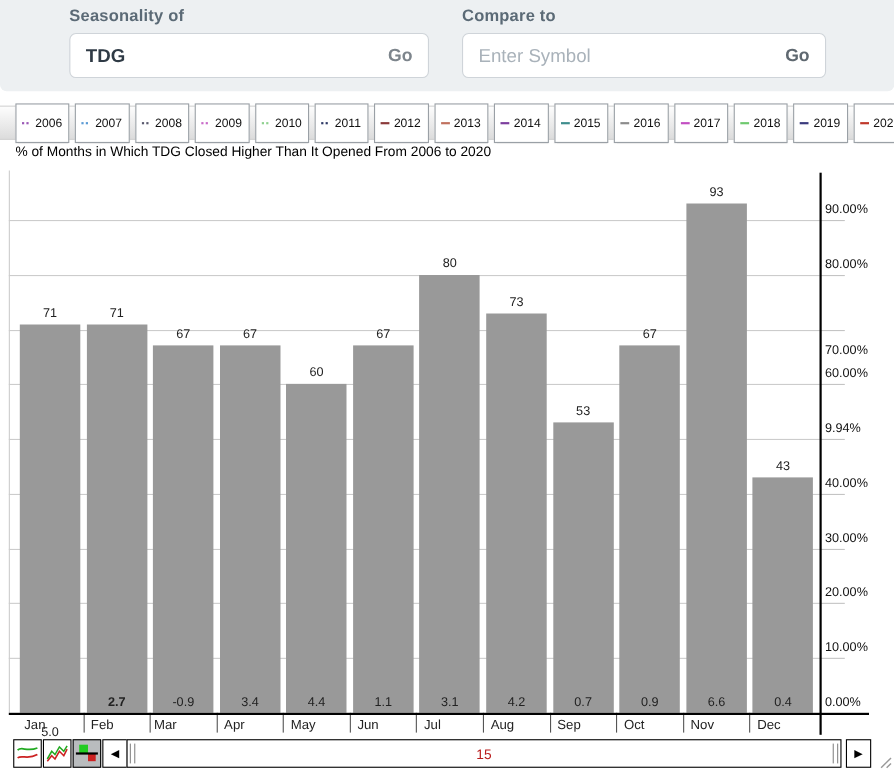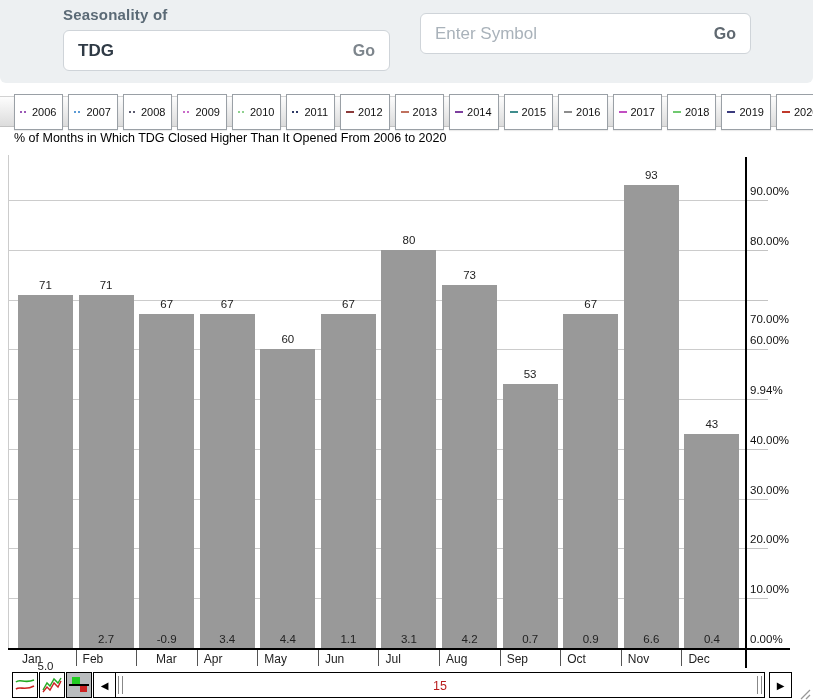--- a/index.html
+++ b/index.html
@@ -73,20 +73,21 @@
 
   <div class="header">
     <div class="field-group fg-1">
       <div class="field-label">Seasonality of</div>
       <div class="input-wrap">
         <input type="text" value="TDG" style="">
         <span class="go-btn">Go</span>
       </div>
     </div>
     <div class="field-group fg-2">
+      <div class="field-label">Compare to</div>
       <div class="input-wrap">
         <input type="text" placeholder="Enter Symbol" style="">
         <span class="go-btn">Go</span>
       </div>
     </div>
   </div>
 
   <div class="legendbar" id="legendbar">
       <div class="year-chip">
         <span class="marker dots">
@@ -217,27 +218,27 @@
       <div class="ylabel" style="left: 750px; top: 234.76px;">80.00%</div>
       <div class="gridline" style="left: 8px; top: 199.98px; width: 737px;"></div>
       <div class="ytick" style="left: 745px; top: 199.98px; width: 23px;"></div>
       <div class="ylabel" style="left: 750px; top: 184.98px;">90.00%</div>
       <div class="bar" style="left: 18px; top: 294.562px; width: 55px; height: 353.438px; background: rgb(153, 153, 153);"></div>
       <div class="bar-top-label" style="left: 18px; top: 278.562px; width: 55px;">71</div>
       <div class="bar-bottom-label" style="left: 18px; top: 660px; width: 55px;">5.0</div>
       <div class="month-label" style="left: 22px; top: 652px;">Jan</div>
       <div class="bar" style="left: 78.58px; top: 294.562px; width: 55px; height: 353.438px; background: rgb(153, 153, 153);"></div>
       <div class="bar-top-label" style="left: 78.58px; top: 278.562px; width: 55px;">71</div>
-      <div class="bar-bottom-label" style="left: 78.58px; top: 633px; width: 55px;">2.7</div>
+      <div class="bar-bottom-label" style="left: 78.58px; top: 633px; width: 55px; font-weight: bold;">2.7</div>
       <div class="month-label" style="left: 82.58px; top: 652px;">Feb</div>
       <div class="month-tick" style="left: 75.58px; top: 648px; height: 18px;"></div>
       <div class="bar" style="left: 139.16px; top: 314.474px; width: 55px; height: 333.526px; background: rgb(153, 153, 153);"></div>
       <div class="bar-top-label" style="left: 139.16px; top: 298.474px; width: 55px;">67</div>
       <div class="bar-bottom-label" style="left: 139.16px; top: 633px; width: 55px;">-0.9</div>
-      <div class="month-label" style="left: 156px; top: 652px;">Mar</div>
+      <div class="month-label" style="left: 140px; top: 652px;">Mar</div>
       <div class="month-tick" style="left: 136.16px; top: 648px; height: 18px;"></div>
       <div class="bar" style="left: 199.74px; top: 314.474px; width: 55px; height: 333.526px; background: rgb(153, 153, 153);"></div>
       <div class="bar-top-label" style="left: 199.74px; top: 298.474px; width: 55px;">67</div>
       <div class="bar-bottom-label" style="left: 199.74px; top: 633px; width: 55px;">3.4</div>
       <div class="month-label" style="left: 203.74px; top: 652px;">Apr</div>
       <div class="month-tick" style="left: 196.74px; top: 648px; height: 18px;"></div>
       <div class="bar" style="left: 260.32px; top: 349.32px; width: 55px; height: 298.68px; background: rgb(153, 153, 153);"></div>
       <div class="bar-top-label" style="left: 260.32px; top: 333.32px; width: 55px;">60</div>
       <div class="bar-bottom-label" style="left: 260.32px; top: 633px; width: 55px;">4.4</div>
       <div class="month-label" style="left: 264.32px; top: 652px;">May</div>

